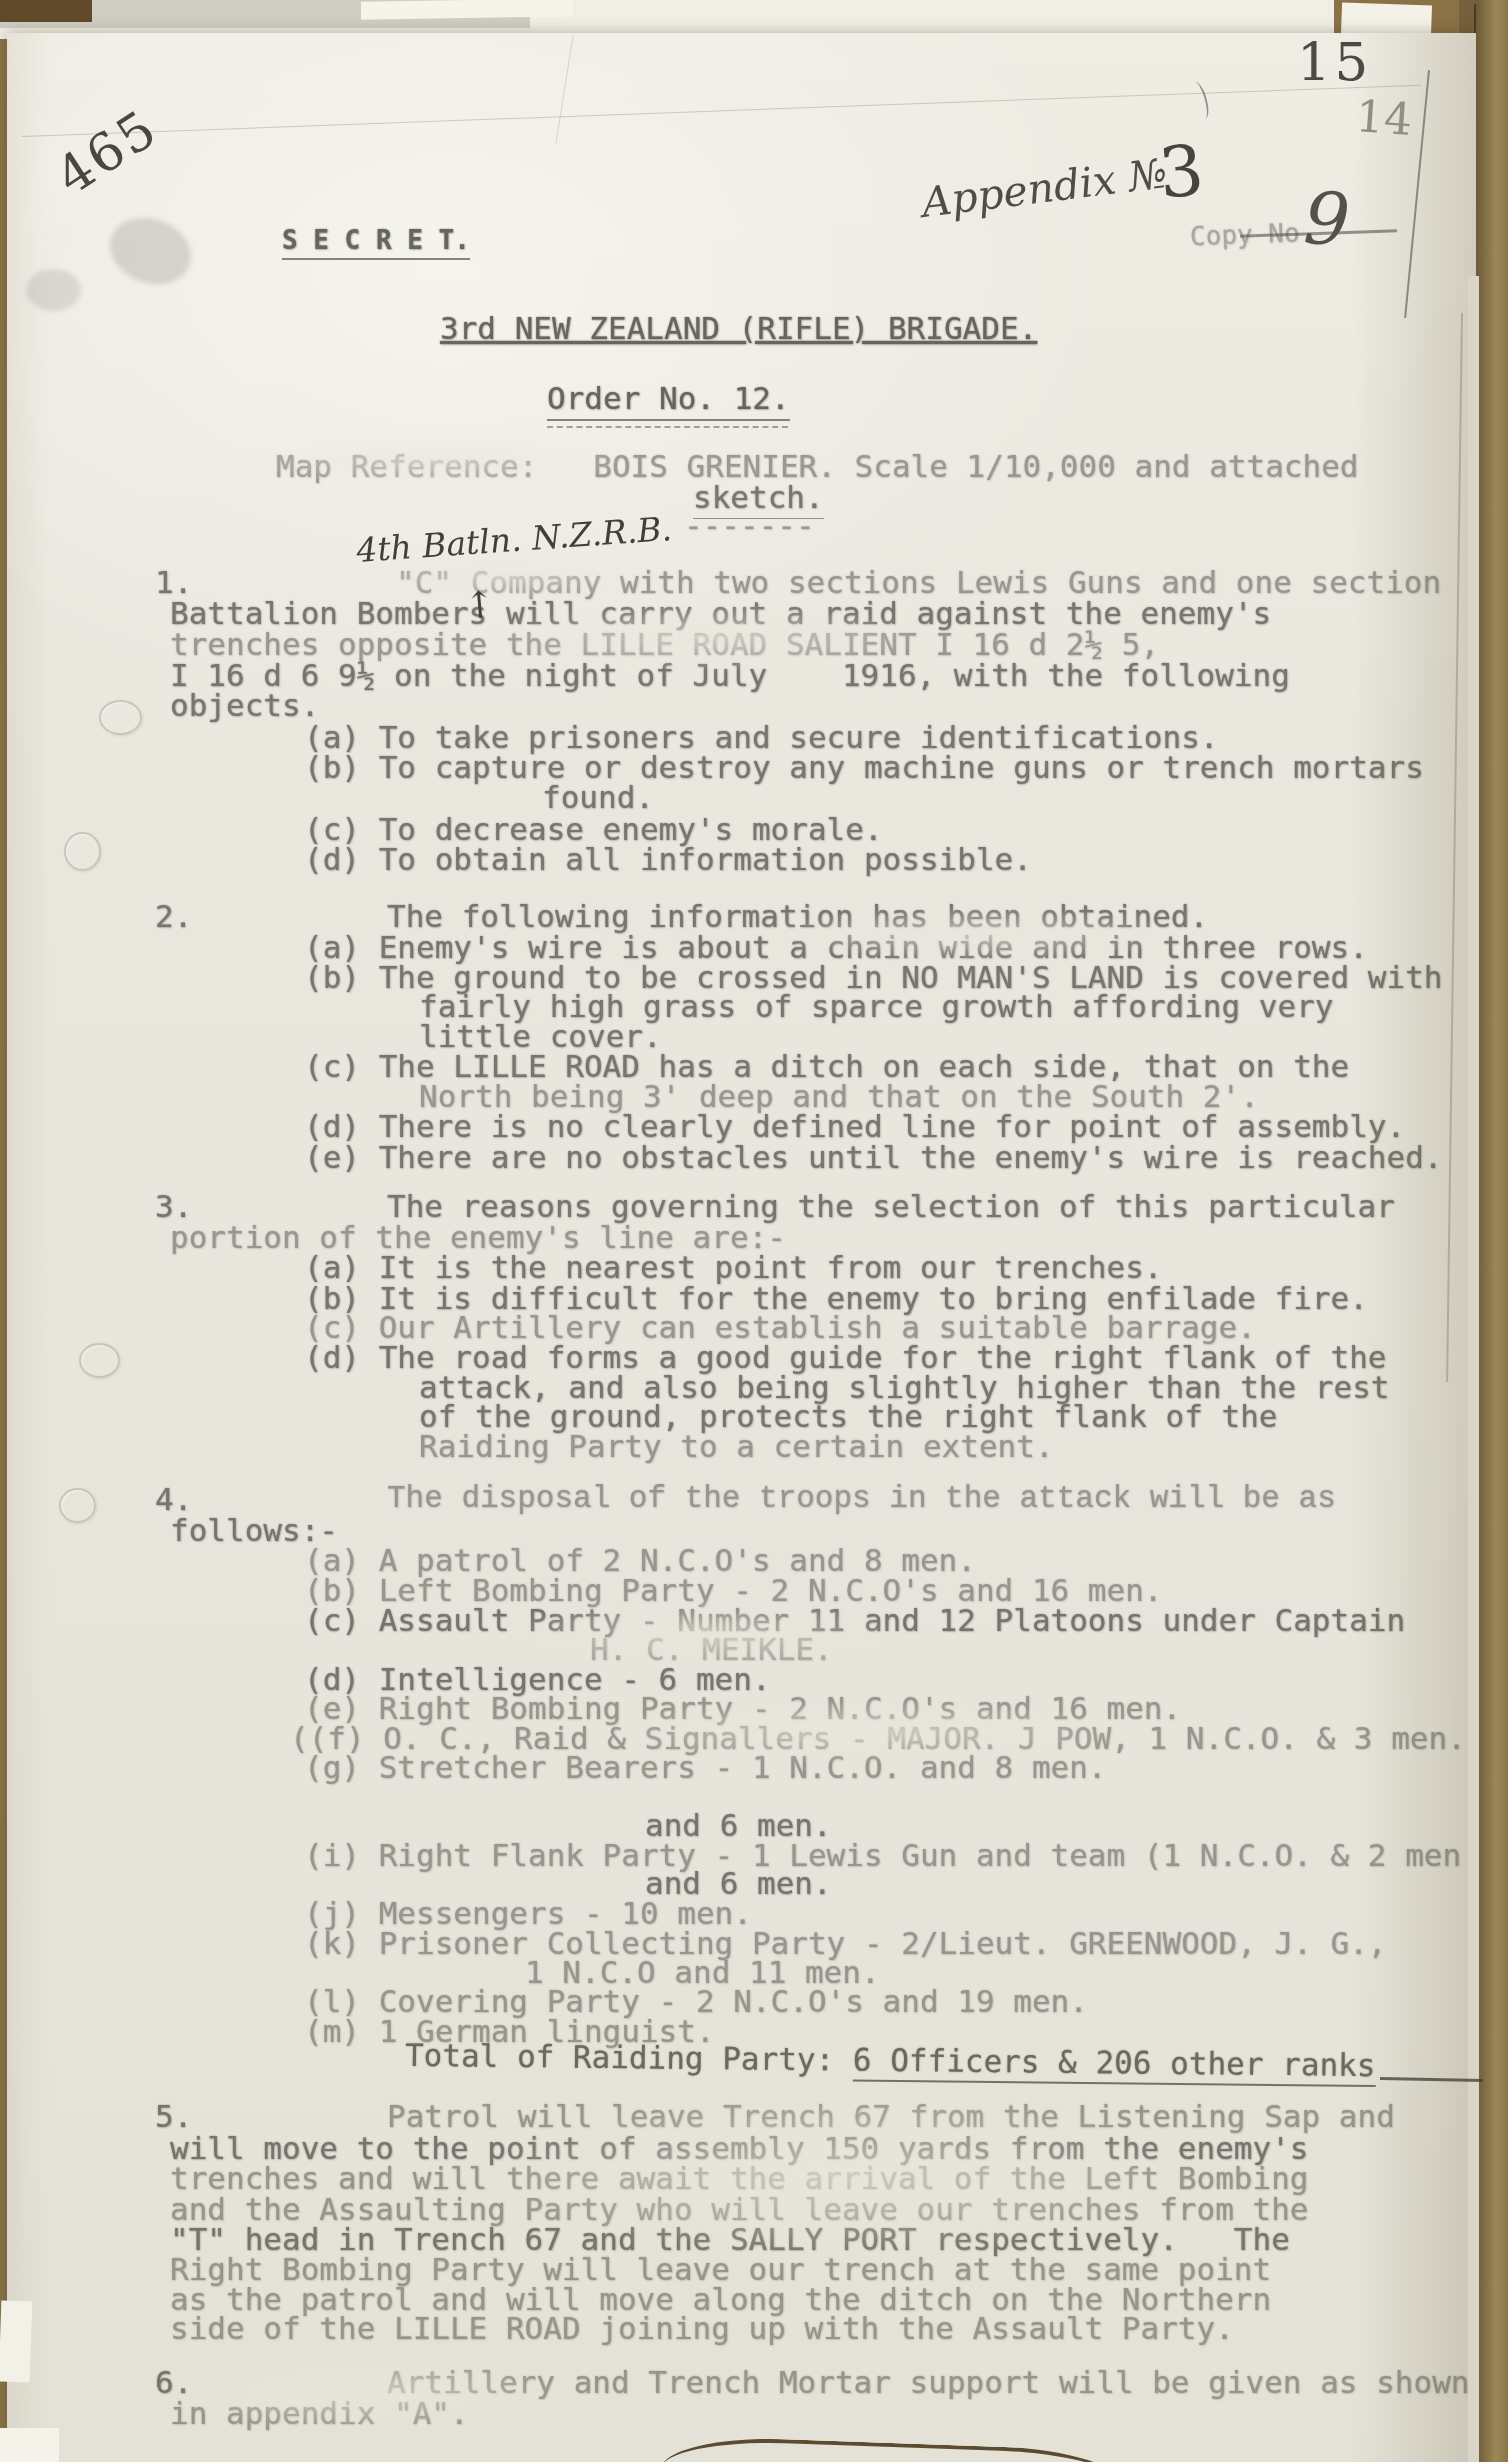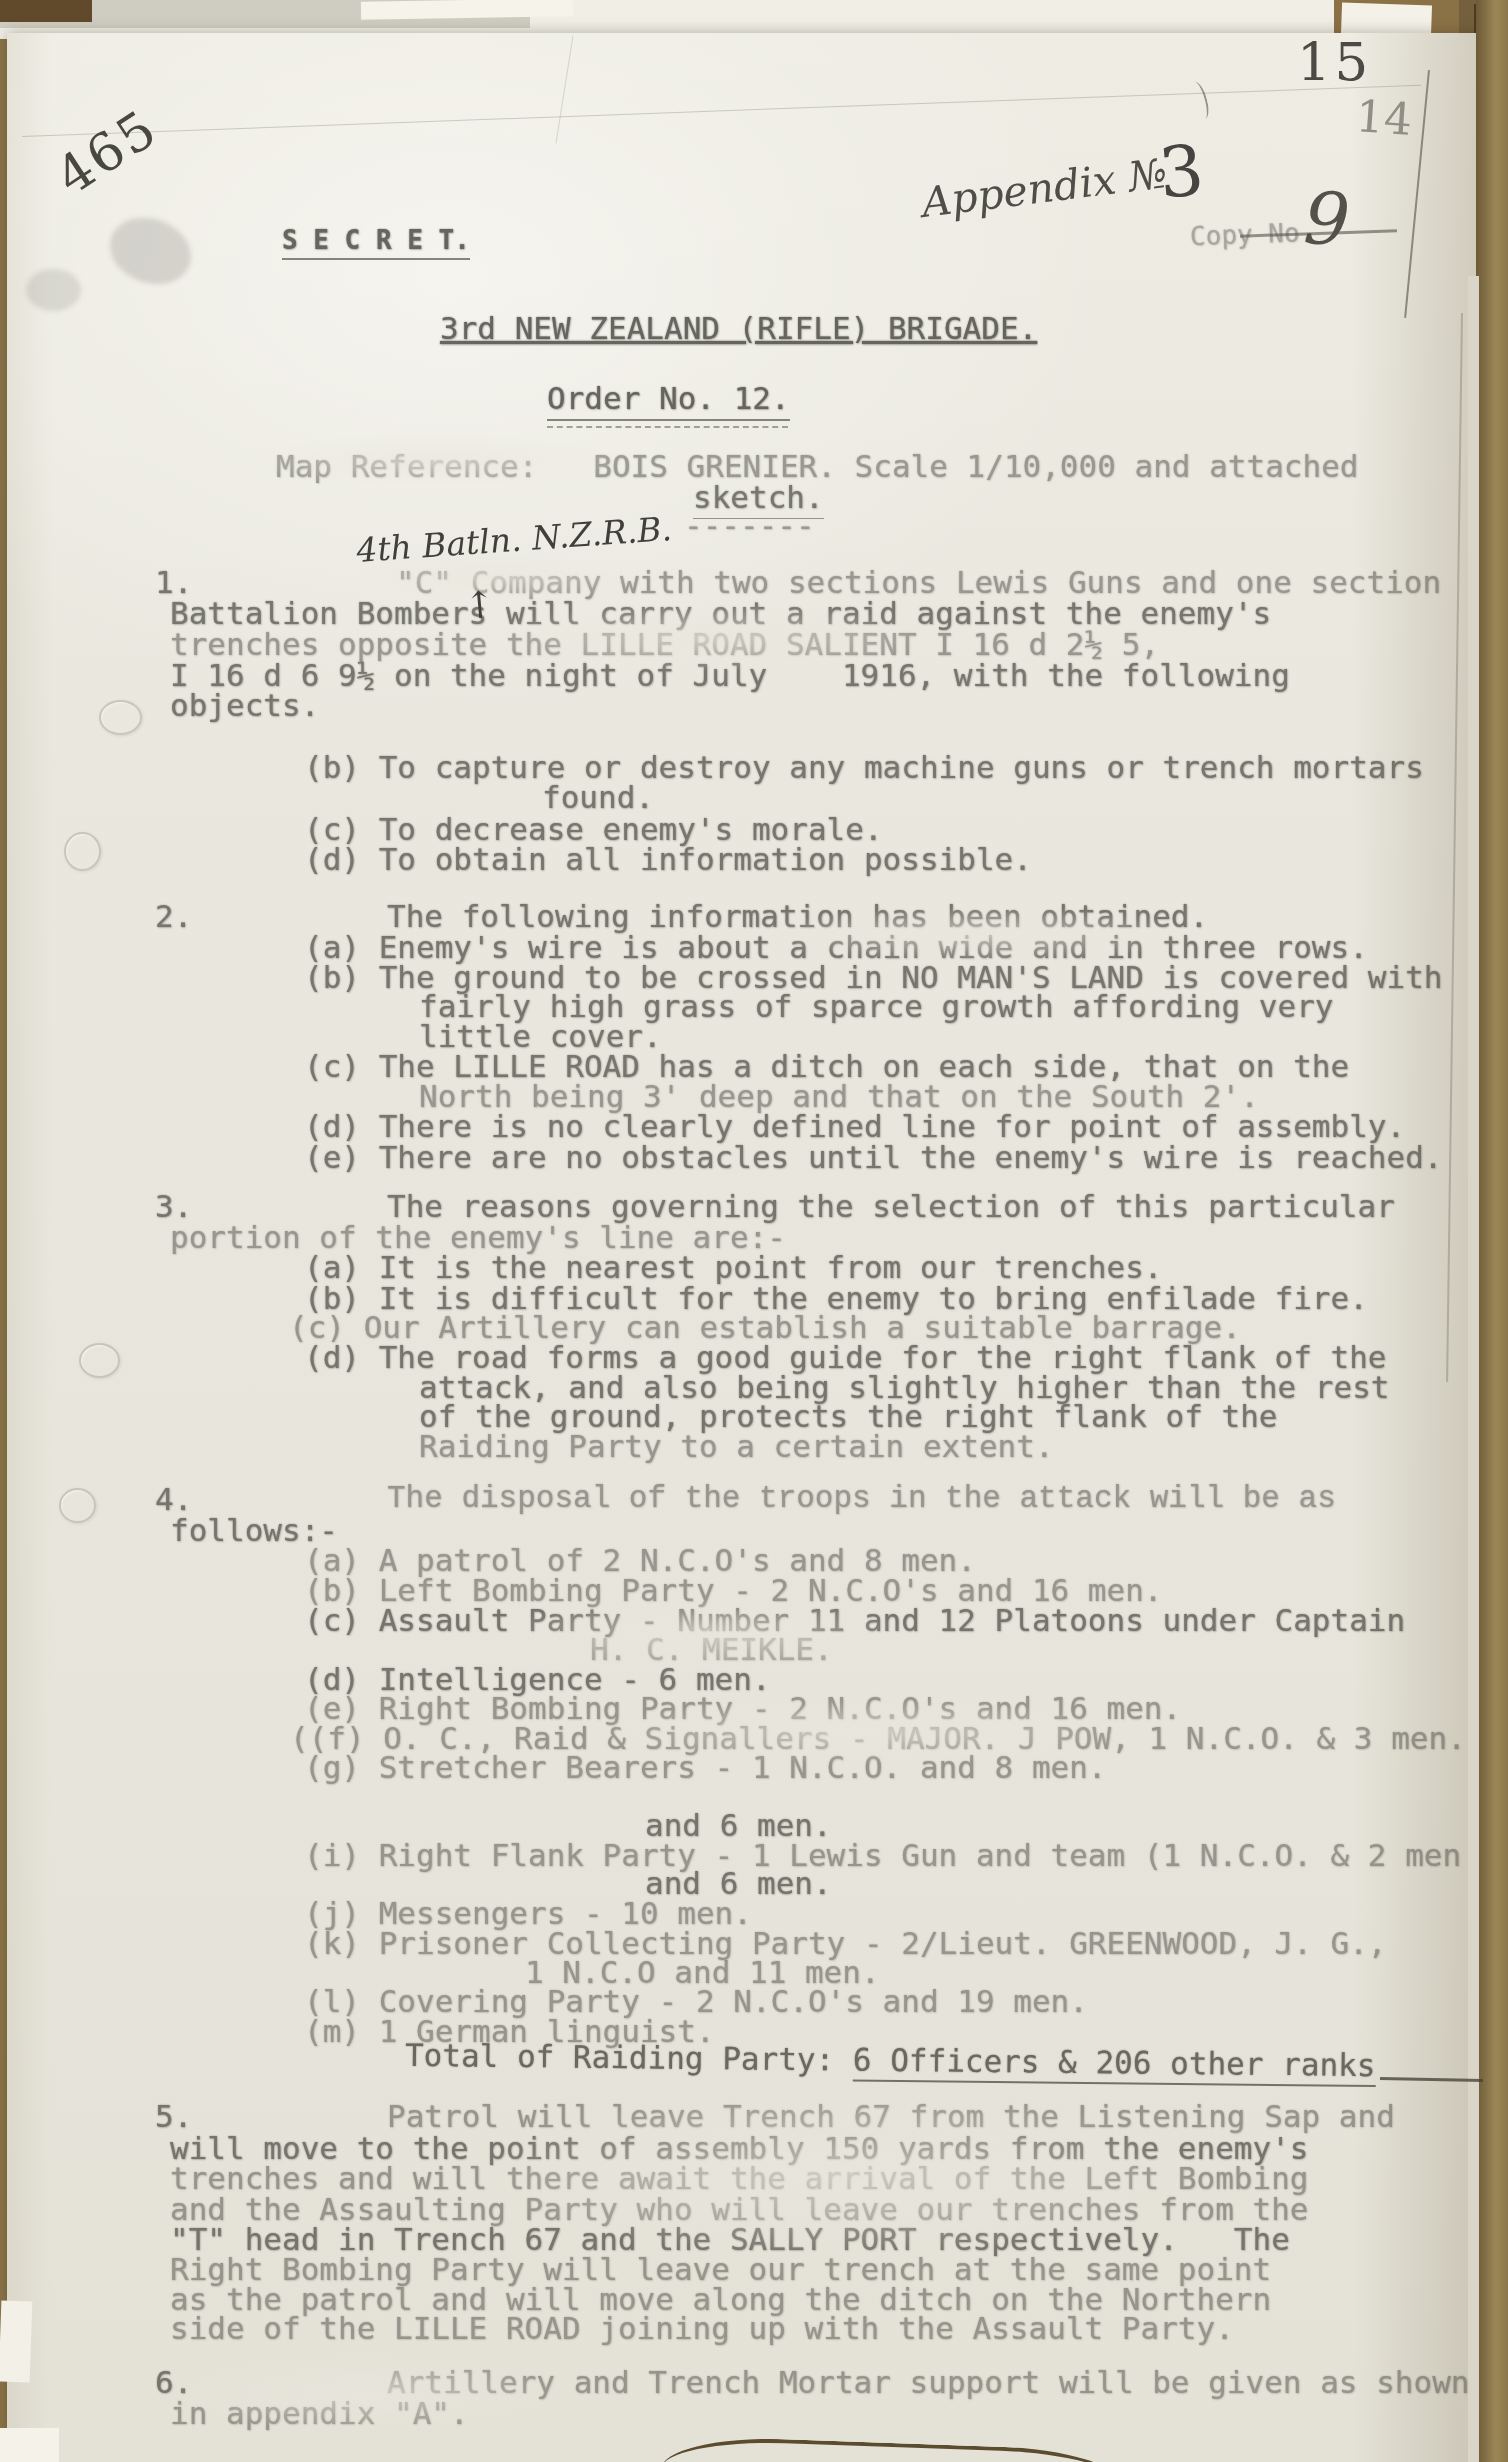--- a/index.html
+++ b/index.html
@@ -92,20 +92,21 @@
   <div class="tl t-f" style="left:276px;top:448px;">Map Reference:   BOIS GRENIER. Scale 1/10,000 and attached</div>
   <div class="tl u" style="left:693px;top:479px;border-bottom-width:1.8px;">sketch.</div>
   <div class="tl t-f" style="left:684px;top:507px;">-------</div>
 
   <div class="tl" style="left:155px;top:564px;">1.</div>
   <div class="tl t-f" style="left:396px;top:564px;">"C" Company with two sections Lewis Guns and one section</div>
   <div class="tl" style="left:170px;top:595px;">Battalion Bombers will carry out a raid against the enemy's</div>
   <div class="tl t-f" style="left:170px;top:626px;">trenches opposite the LILLE ROAD SALIENT I 16 d 2½ 5,</div>
   <div class="tl" style="left:170px;top:657px;">I 16 d 6 9½ on the night of July    1916, with the following</div>
   <div class="tl" style="left:170px;top:687px;">objects.</div>
+  <div class="tl" style="left:304px;top:719px;">(a) To take prisoners and secure identifications.</div>
   <div class="tl" style="left:304px;top:749px;">(b) To capture or destroy any machine guns or trench mortars</div>
   <div class="tl" style="left:542px;top:779px;text-align:center;">found.</div>
   <div class="tl" style="left:304px;top:811px;">(c) To decrease enemy's morale.</div>
   <div class="tl" style="left:304px;top:841px;">(d) To obtain all information possible.</div>
 
   <div class="tl" style="left:155px;top:898px;">2.</div>
   <div class="tl" style="left:387px;top:898px;">The following information has been obtained.</div>
   <div class="tl" style="left:304px;top:929px;">(a) Enemy's wire is about a chain wide and in three rows.</div>
   <div class="tl" style="left:304px;top:959px;">(b) The ground to be crossed in NO MAN'S LAND is covered with</div>
   <div class="tl" style="left:419px;top:988px;">fairly high grass of sparce growth affording very</div>
@@ -113,21 +114,21 @@
   <div class="tl" style="left:304px;top:1048px;">(c) The LILLE ROAD has a ditch on each side, that on the</div>
   <div class="tl t-f" style="left:419px;top:1078px;">North being 3' deep and that on the South 2'.</div>
   <div class="tl" style="left:304px;top:1108px;">(d) There is no clearly defined line for point of assembly.</div>
   <div class="tl" style="left:304px;top:1139px;">(e) There are no obstacles until the enemy's wire is reached.</div>
 
   <div class="tl" style="left:155px;top:1188px;">3.</div>
   <div class="tl" style="left:387px;top:1188px;">The reasons governing the selection of this particular</div>
   <div class="tl t-f" style="left:170px;top:1219px;">portion of the enemy's line are:-</div>
   <div class="tl" style="left:304px;top:1249px;">(a) It is the nearest point from our trenches.</div>
   <div class="tl" style="left:304px;top:1280px;">(b) It is difficult for the enemy to bring enfilade fire.</div>
-  <div class="tl t-f" style="left:289px;top:1309px;text-align:center;">(c) Our Artillery can establish a suitable barrage.</div>
+  <div class="tl t-f" style="left:304px;top:1309px;text-align:center;">(c) Our Artillery can establish a suitable barrage.</div>
   <div class="tl" style="left:304px;top:1339px;">(d) The road forms a good guide for the right flank of the</div>
   <div class="tl" style="left:419px;top:1369px;">attack, and also being slightly higher than the rest</div>
   <div class="tl" style="left:419px;top:1398px;">of the ground, protects the right flank of the</div>
   <div class="tl t-f" style="left:419px;top:1428px;">Raiding Party to a certain extent.</div>
 
   <div class="tl" style="left:155px;top:1481px;">4.</div>
   <div class="tl t-f" style="left:387px;top:1481px;font-family:Liberation Mono, monospace;">The disposal of the troops in the attack will be as</div>
   <div class="tl" style="left:170px;top:1512px;">follows:-</div>
   <div class="tl t-f" style="left:304px;top:1542px;">(a) A patrol of 2 N.C.O's and 8 men.</div>
   <div class="tl t-f" style="left:304px;top:1572px;">(b) Left Bombing Party - 2 N.C.O's and 16 men.</div>

